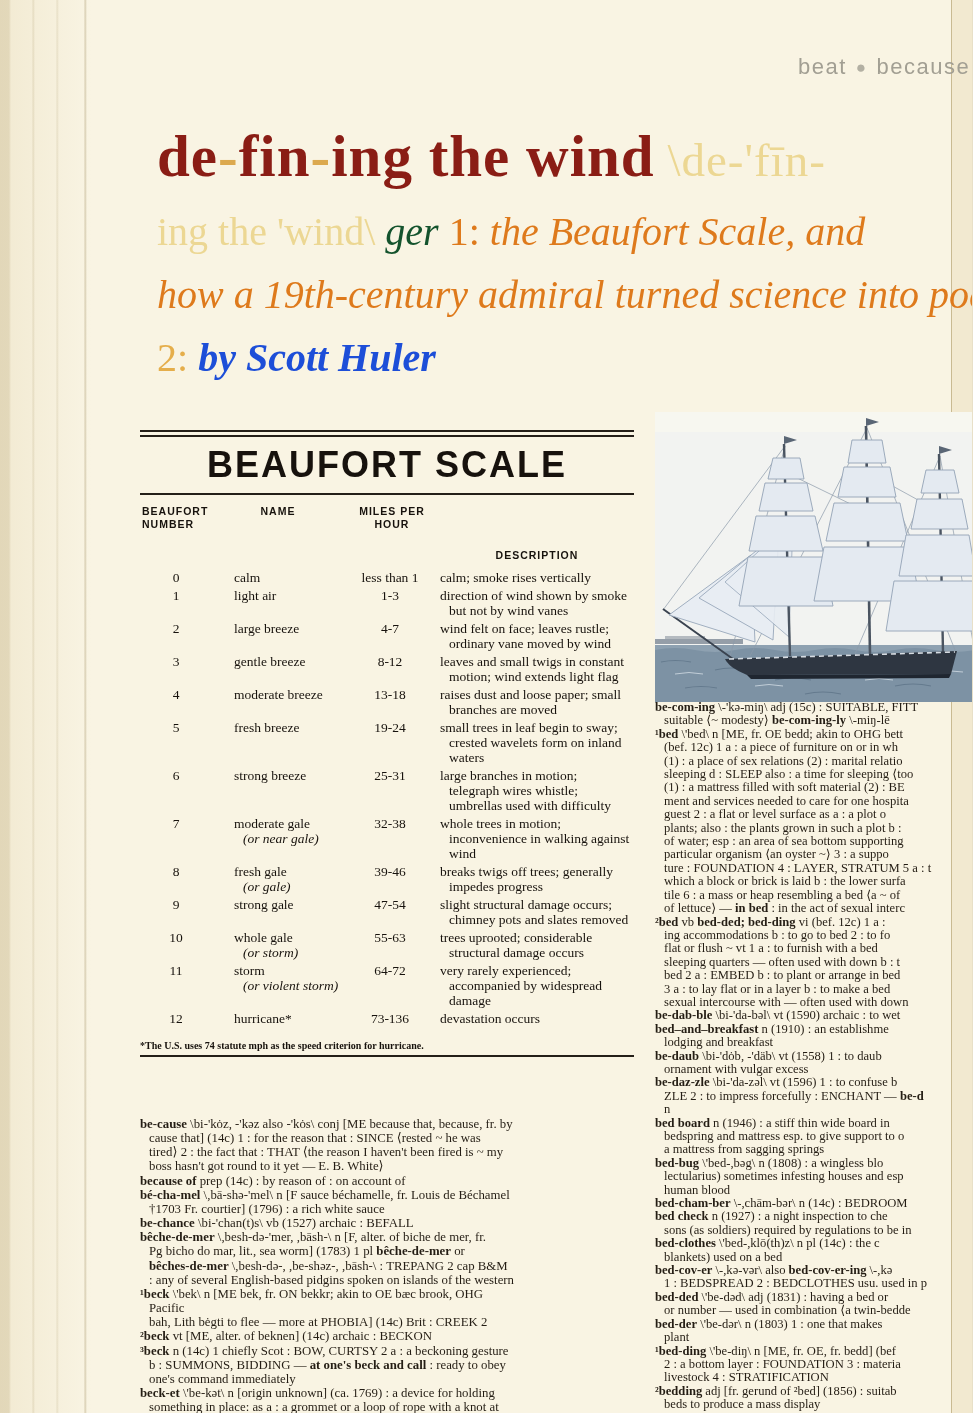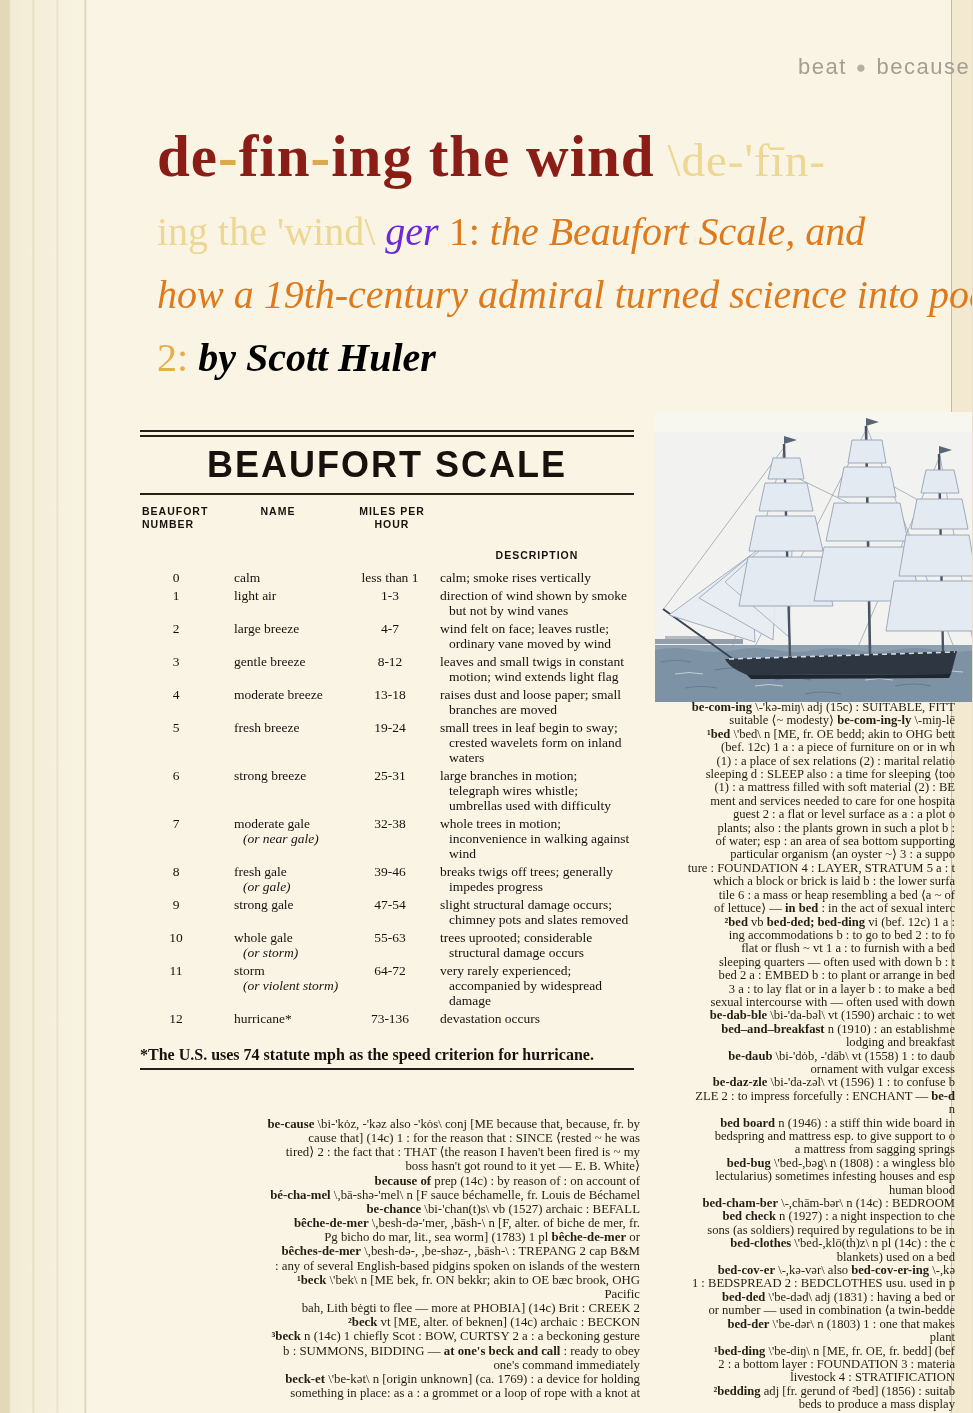--- a/index.html
+++ b/index.html
@@ -29,25 +29,25 @@
   #title{position:absolute;left:145px;top:122px;width:810px;}
   .title-line{position:absolute;left:12px;white-space:nowrap;}
   .title-line:nth-child(1){top:0;font-size:59px;letter-spacing:1px;}
   .title-line:nth-child(2){top:86px;font-size:40px;}
   .title-line:nth-child(3){top:149px;font-size:40px;}
   .title-line:nth-child(4){top:212px;font-size:40px;}
   .t-m{color:#8a1d15;font-weight:bold;}
   .t-h{color:#dca94e;font-weight:bold;}
   .t-p{color:#ecd globally}
   .t-p{color:#ecd793;}
-  .t-pi{color:#6d28d9;font-style:italic;}
+  .t-pi{color:#14532d;font-style:italic;}
   .t-n{color:#de7a1c;}
   .t-o{color:#de7a1c;font-style:italic;}
   .t-y{color:#e5ae4b;}
-  .t-mi{color:#000000;font-style:italic;font-weight:bold;}
+  .t-mi{color:#1d4ed8;font-style:italic;font-weight:bold;}
   .title-line:nth-child(1) .t-p{font-size:47px;}
 
   
   #btable{position:absolute;left:140px;top:430px;width:494px;color:#17120d;}
   #btable .rule-double{border-top:2px solid #241f18;border-bottom:2px solid #241f18;height:3px;}
   #btable .rule{border-top:2px solid #241f18;height:0;margin-top:2px;}
   #btable-title{font-family:"Liberation Sans","DejaVu Sans",sans-serif;font-weight:bold;
     font-size:36px;letter-spacing:2px;text-align:center;padding:7px 0 5px 0;}
   #bheaders{display:flex;margin:10px 0 8px 0;font-family:"Liberation Sans","DejaVu Sans",sans-serif;
     font-weight:bold;font-size:10.5px;letter-spacing:1px;}
@@ -55,24 +55,24 @@
   .bh:nth-child(1){width:72px;text-align:left;padding-left:2px;}
   .bh:nth-child(2){width:128px;}
   .bh:nth-child(3){width:100px;}
   .bh:nth-child(4){width:190px;margin-top:44px;}
   .brow{display:flex;margin-bottom:3px;font-size:13.5px;line-height:15px;}
   .bc-num{width:72px;text-align:center;}
   .bc-name{width:128px;padding-left:22px;box-sizing:border-box;}
   .bc-name .n2{padding-left:9px;font-style:italic;}
   .bc-mph{width:100px;text-align:center;}
   .bc-desc{width:190px;padding-left:9px;text-indent:-9px;box-sizing:border-box;}
-  #bfoot{font-size:16px;font-weight:bold;margin:20px 0 4px 0;}
-
-  
-  .dcol{position:absolute;overflow:hidden;color:#241d14;text-align:right;}
+  #bfoot{font-size:10px;font-weight:bold;margin:14px 0 4px 0;}
+
+  
+  .dcol{position:absolute;overflow:hidden;color:#241d14;}
   #left-col{left:140px;top:1117px;width:500px;height:300px;font-size:12.8px;line-height:14.15px;}
   #right-col{left:655px;top:701px;width:300px;height:712px;font-size:12.6px;line-height:13.4px;}
   .dline{white-space:nowrap;}
   .dline.ind{padding-left:9px;}
   .hw{font-weight:bold;}
 
   
   #ship{position:absolute;left:655px;top:412px;width:318px;height:290px;}
 </style>
 </head>
@@ -308,20 +308,21 @@
     <div class="rule"></div>
   </div>
 
   <div id="left-col" class="dcol">
       <div class="dline"><span class="hw">be-cause</span><span> \bi-'kȯz, -'kəz also -'kȯs\ conj [ME because that, because, fr. by</span></div>
       <div class="dline ind"><span>cause that] (14c)  1 : for the reason that : SINCE ⟨rested ~ he was</span></div>
       <div class="dline ind"><span>tired⟩  2 : the fact that : THAT ⟨the reason I haven't been fired is ~ my</span></div>
       <div class="dline ind"><span>boss hasn't got round to it yet — E. B. White⟩</span></div>
       <div class="dline"><span class="hw">because of</span><span> prep (14c) : by reason of : on account of</span></div>
       <div class="dline"><span class="hw">bé-cha-mel</span><span> \,bā-shə-'mel\ n [F sauce béchamelle, fr. Louis de Béchamel</span></div>
+      <div class="dline ind"><span>†1703 Fr. courtier] (1796) : a rich white sauce</span></div>
       <div class="dline"><span class="hw">be-chance</span><span> \bi-'chan(t)s\ vb (1527) archaic : BEFALL</span></div>
       <div class="dline"><span class="hw">bêche-de-mer</span><span> \,besh-də-'mer, ,bāsh-\ n [F, alter. of biche de mer, fr.</span></div>
       <div class="dline ind"><span>Pg bicho do mar, lit., sea worm] (1783)  1 pl </span><span class="hw">bêche-de-mer</span><span> or</span></div>
       <div class="dline ind"><span class="hw">bêches-de-mer</span><span> \,besh-də-, ,be-shəz-, ,bāsh-\ : TREPANG  2 cap B&amp;M</span></div>
       <div class="dline ind"><span>: any of several English-based pidgins spoken on islands of the western</span></div>
       <div class="dline"><span class="hw">¹beck</span><span> \'bek\ n [ME bek, fr. ON bekkr; akin to OE bæc brook, OHG</span></div>
       <div class="dline ind"><span>Pacific</span></div>
       <div class="dline ind"><span>bah, Lith bėgti to flee — more at PHOBIA] (14c) Brit : CREEK 2</span></div>
       <div class="dline"><span class="hw">²beck</span><span> vt [ME, alter. of beknen] (14c) archaic : BECKON</span></div>
       <div class="dline"><span class="hw">³beck</span><span> n (14c)  1 chiefly Scot : BOW, CURTSY  2  a : a beckoning gesture</span></div>

